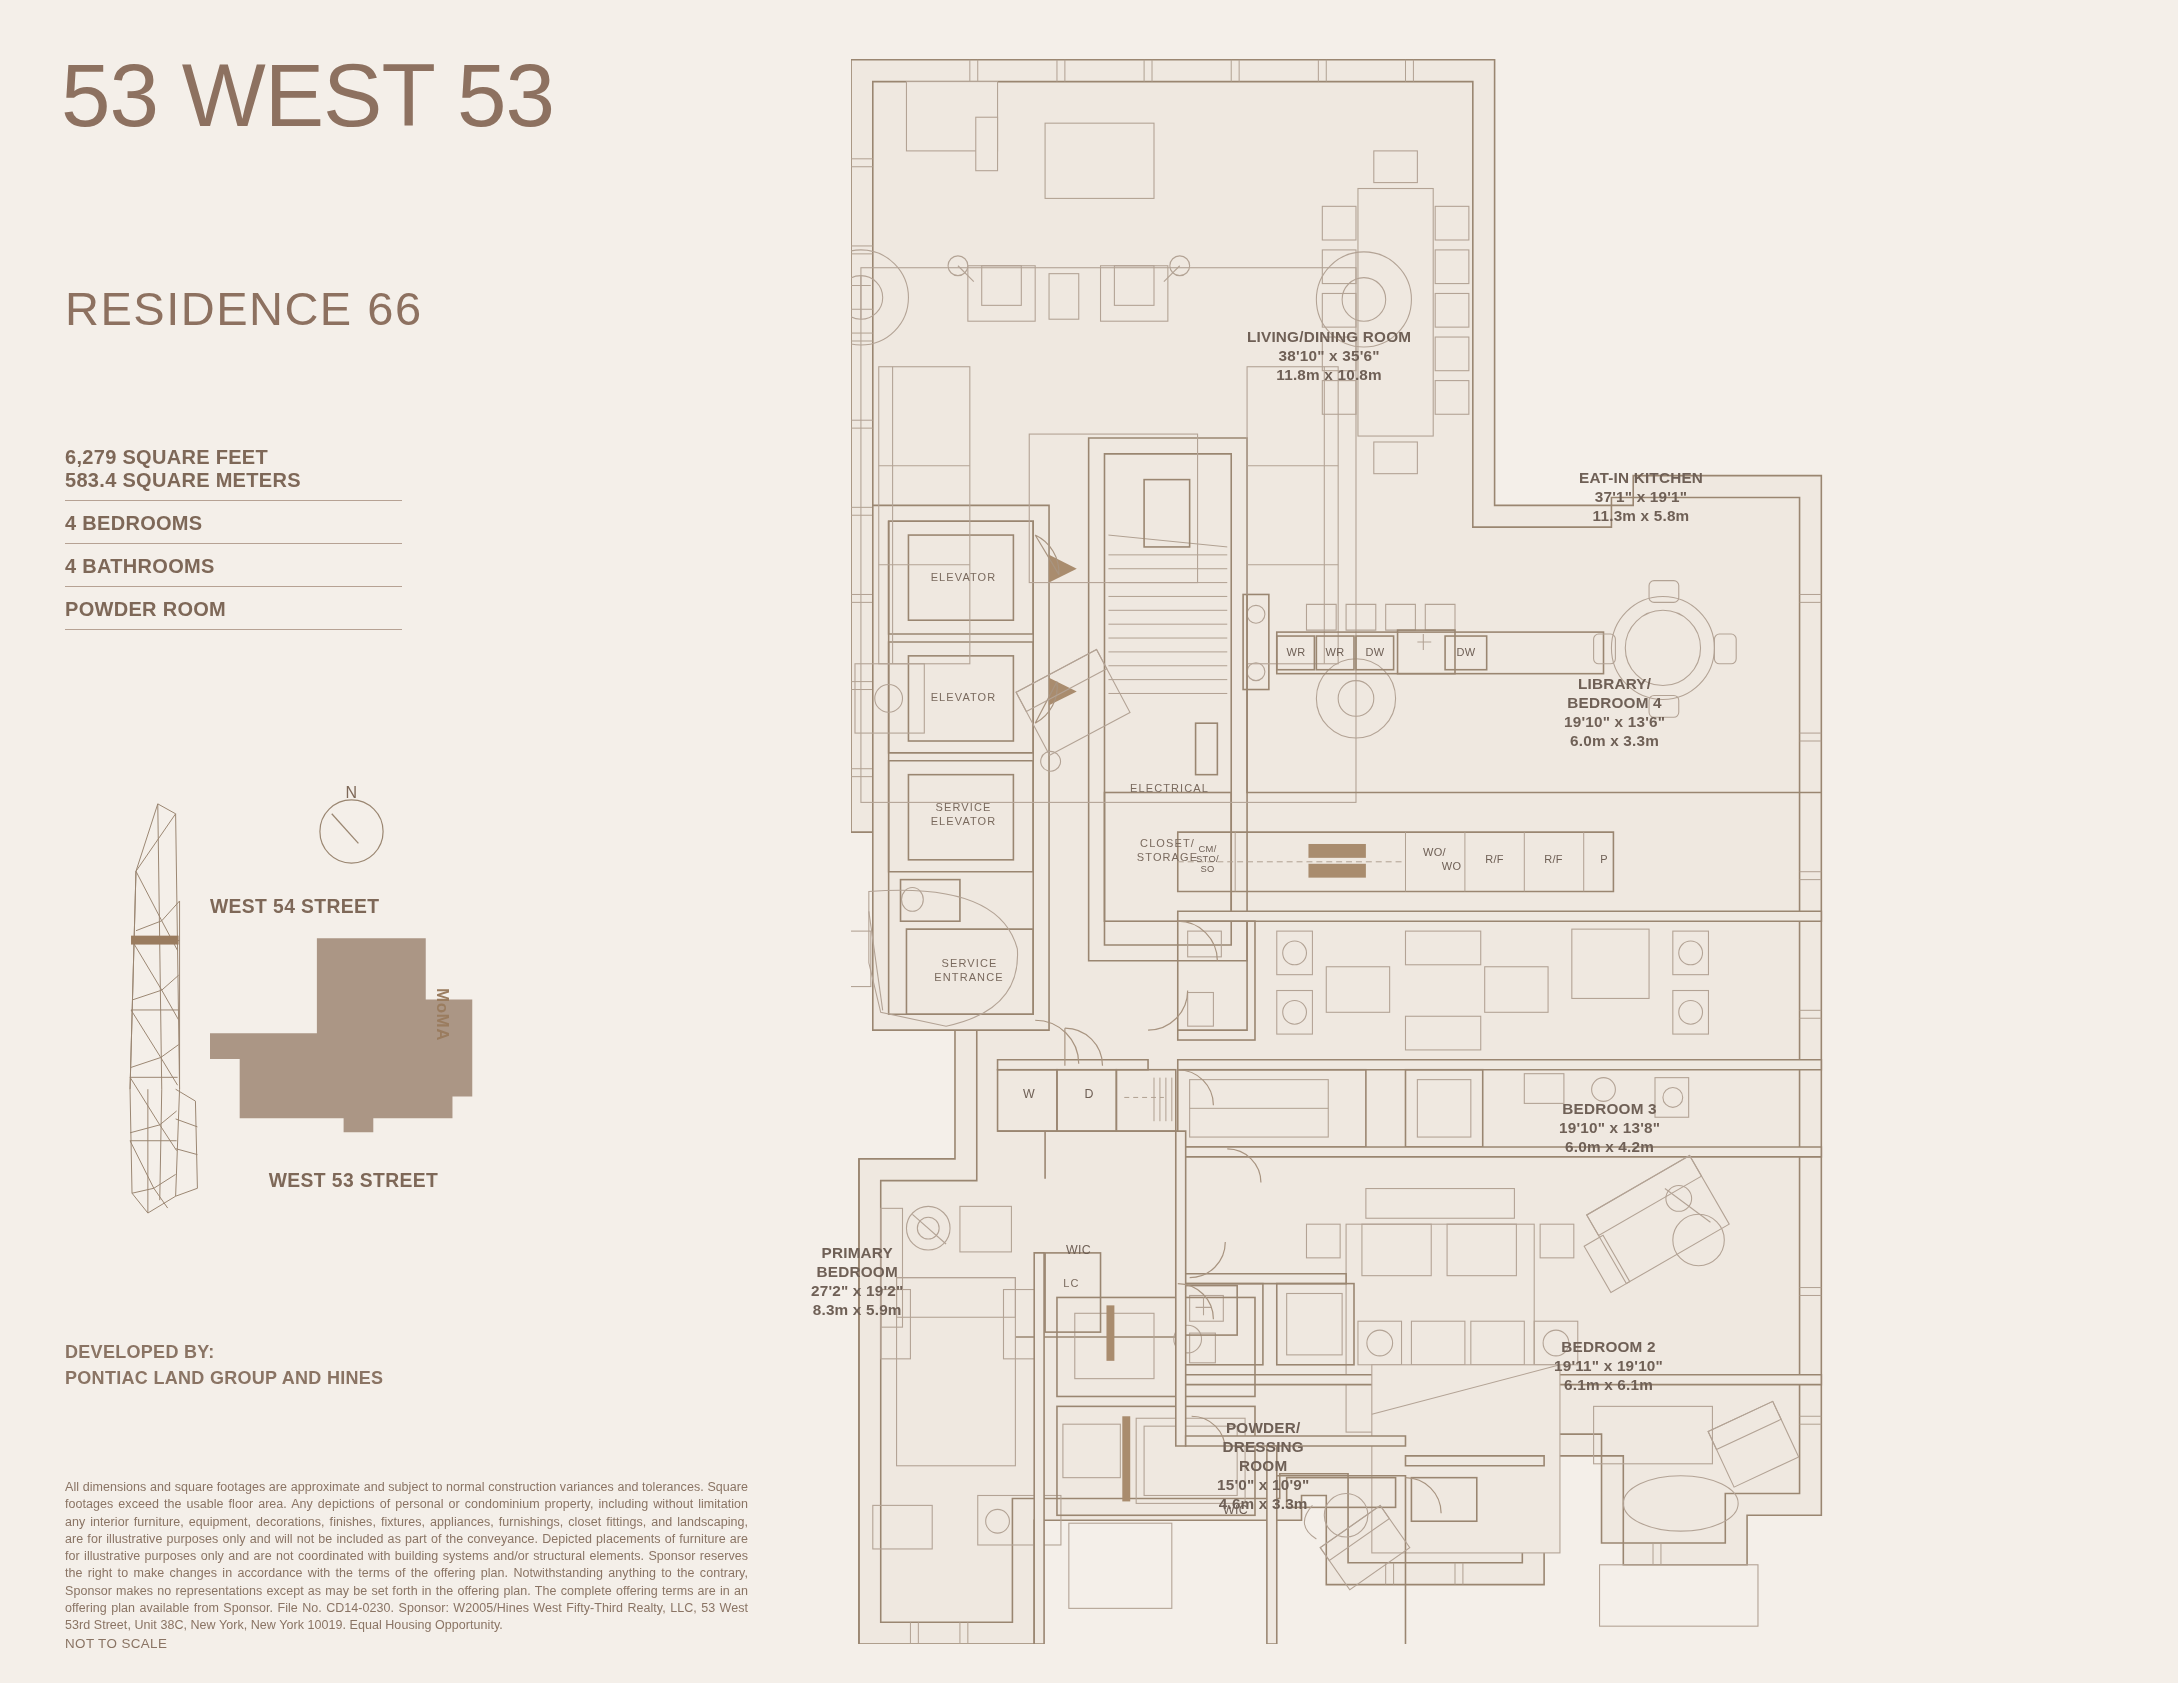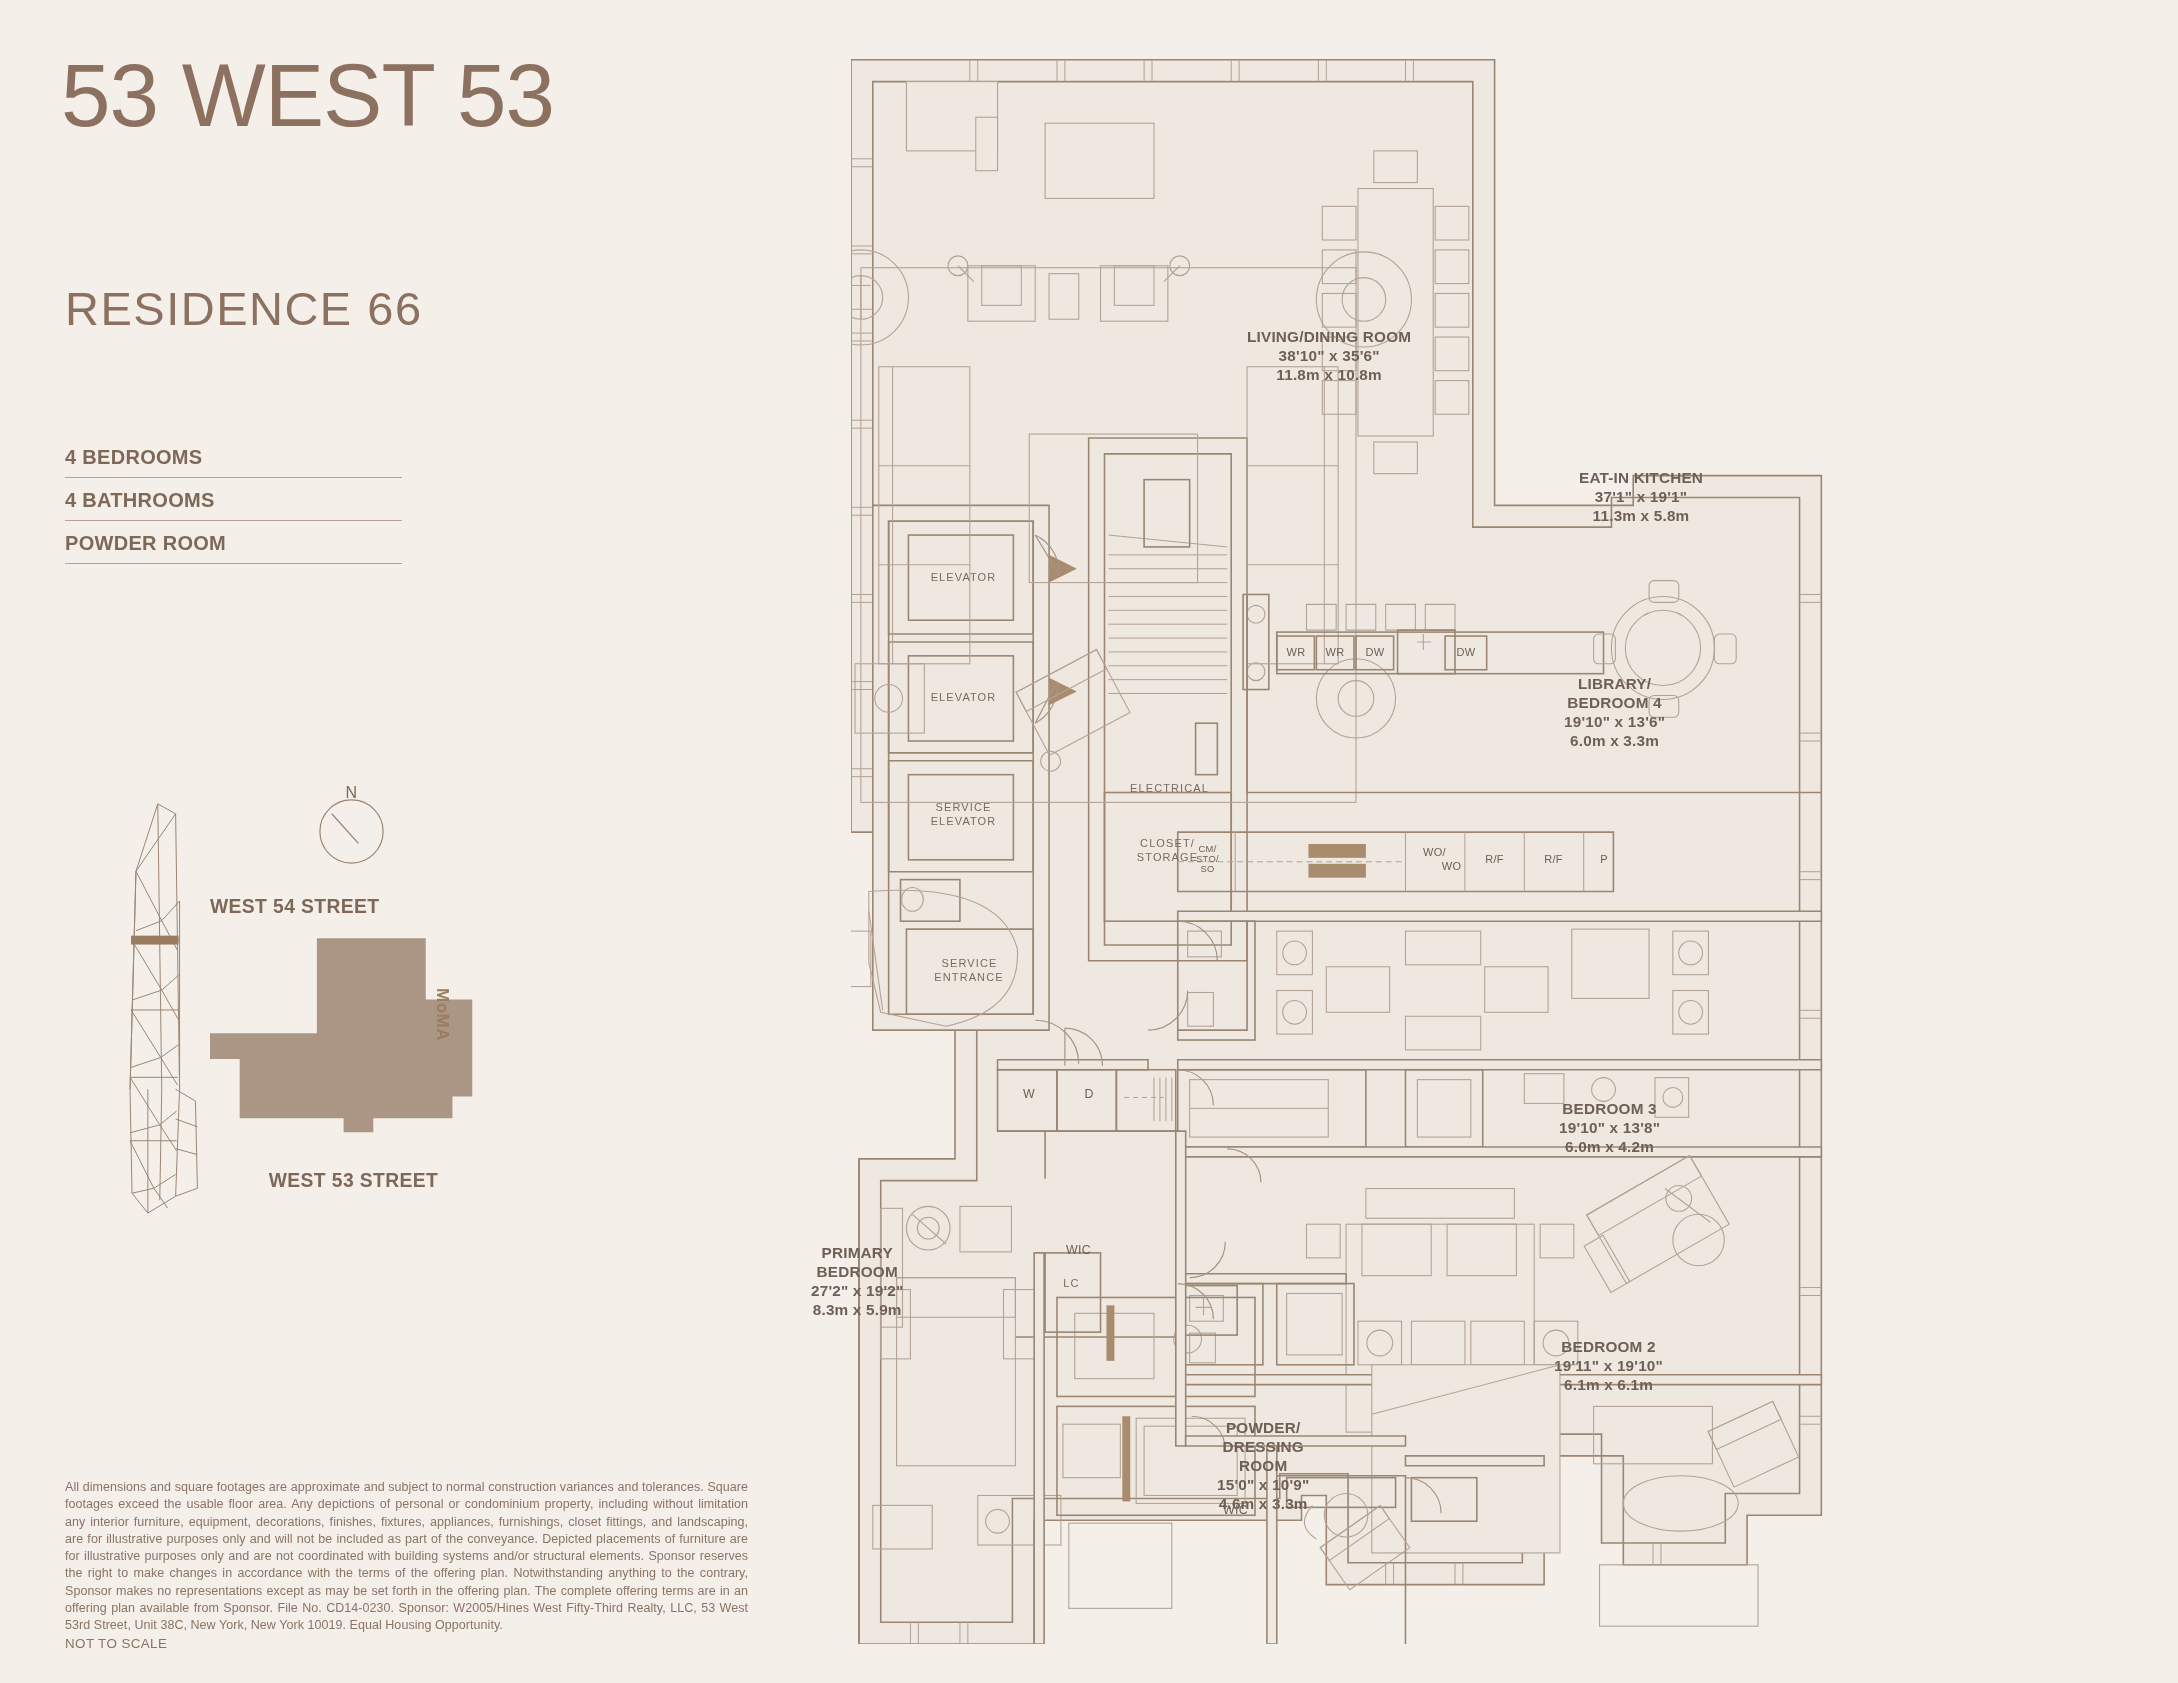--- a/index.html
+++ b/index.html
@@ -109,20 +109,24 @@
 
   <div class="left-col">
 
     <div class="brand">
       <span>53 WEST 53</span>
     </div>
 
     <div class="residence">RESIDENCE 66</div>
 
     <div class="specs">
+      <div class="spec-row">
+        <span>6,279 SQUARE FEET</span>
+        <span class="l2">583.4 SQUARE METERS</span>
+      </div>
       <div class="spec-row">4 BEDROOMS</div>
       <div class="spec-row">4 BATHROOMS</div>
       <div class="spec-row">POWDER ROOM</div>
     </div>
 
     <div class="site-block">
 
       <svg class="tower" width="139" height="426" viewBox="0 0 140 430">
         <g fill="none" stroke="#9a8671" stroke-width="1">
           <path d="M40 12 L58 22 L62 300 L58 408 L30 425 L14 405 L12 300 L18 80 Z"></path>
@@ -161,20 +165,24 @@
       <div class="street-top">WEST 54 STREET</div>
 
       <svg style="position:absolute;left:149px;top:166px;" width="287" height="223" viewBox="0 0 290 225">
         <path d="M108 0 L218 0 L218 62 L265 62 L265 160 L245 160 L245 182 L165 182 L165 196 L135 196 L135 182 L30 182 L30 122 L0 122 L0 96 L108 96 Z" fill="#ab9685" stroke="none"></path>
       </svg>
 
       <div class="moma">MoMA</div>
       <div class="street-bot">WEST 53 STREET</div>
     </div>
 
+    <div class="developed">
+      <div>DEVELOPED BY:</div>
+      <div>PONTIAC LAND GROUP AND HINES</div>
+    </div>
 
     <div class="disclaimer">All dimensions and square footages are approximate and subject to normal construction variances and tolerances. Square footages exceed the usable floor area. Any depictions of personal or condominium property, including without limitation any interior furniture, equipment, decorations, finishes, fixtures, appliances, furnishings, closet fittings, and landscaping, are for illustrative purposes only and will not be included as part of the conveyance. Depicted placements of furniture are for illustrative purposes only and are not coordinated with building systems and/or structural elements. Sponsor reserves the right to make changes in accordance with the terms of the offering plan. Notwithstanding anything to the contrary, Sponsor makes no representations except as may be set forth in the offering plan. The complete offering terms are in an offering plan available from Sponsor. File No. CD14-0230. Sponsor: W2005/Hines West Fifty-Third Realty, LLC, 53 West 53rd Street, Unit 38C, New York, New York 10019. Equal Housing Opportunity.</div>
     <div class="nts">NOT TO SCALE</div>
   </div>
 
   <div class="plan-wrap">
 
     <svg width="1307" height="1604" viewBox="0 0 1320 1620">
       <defs>
         <style>

